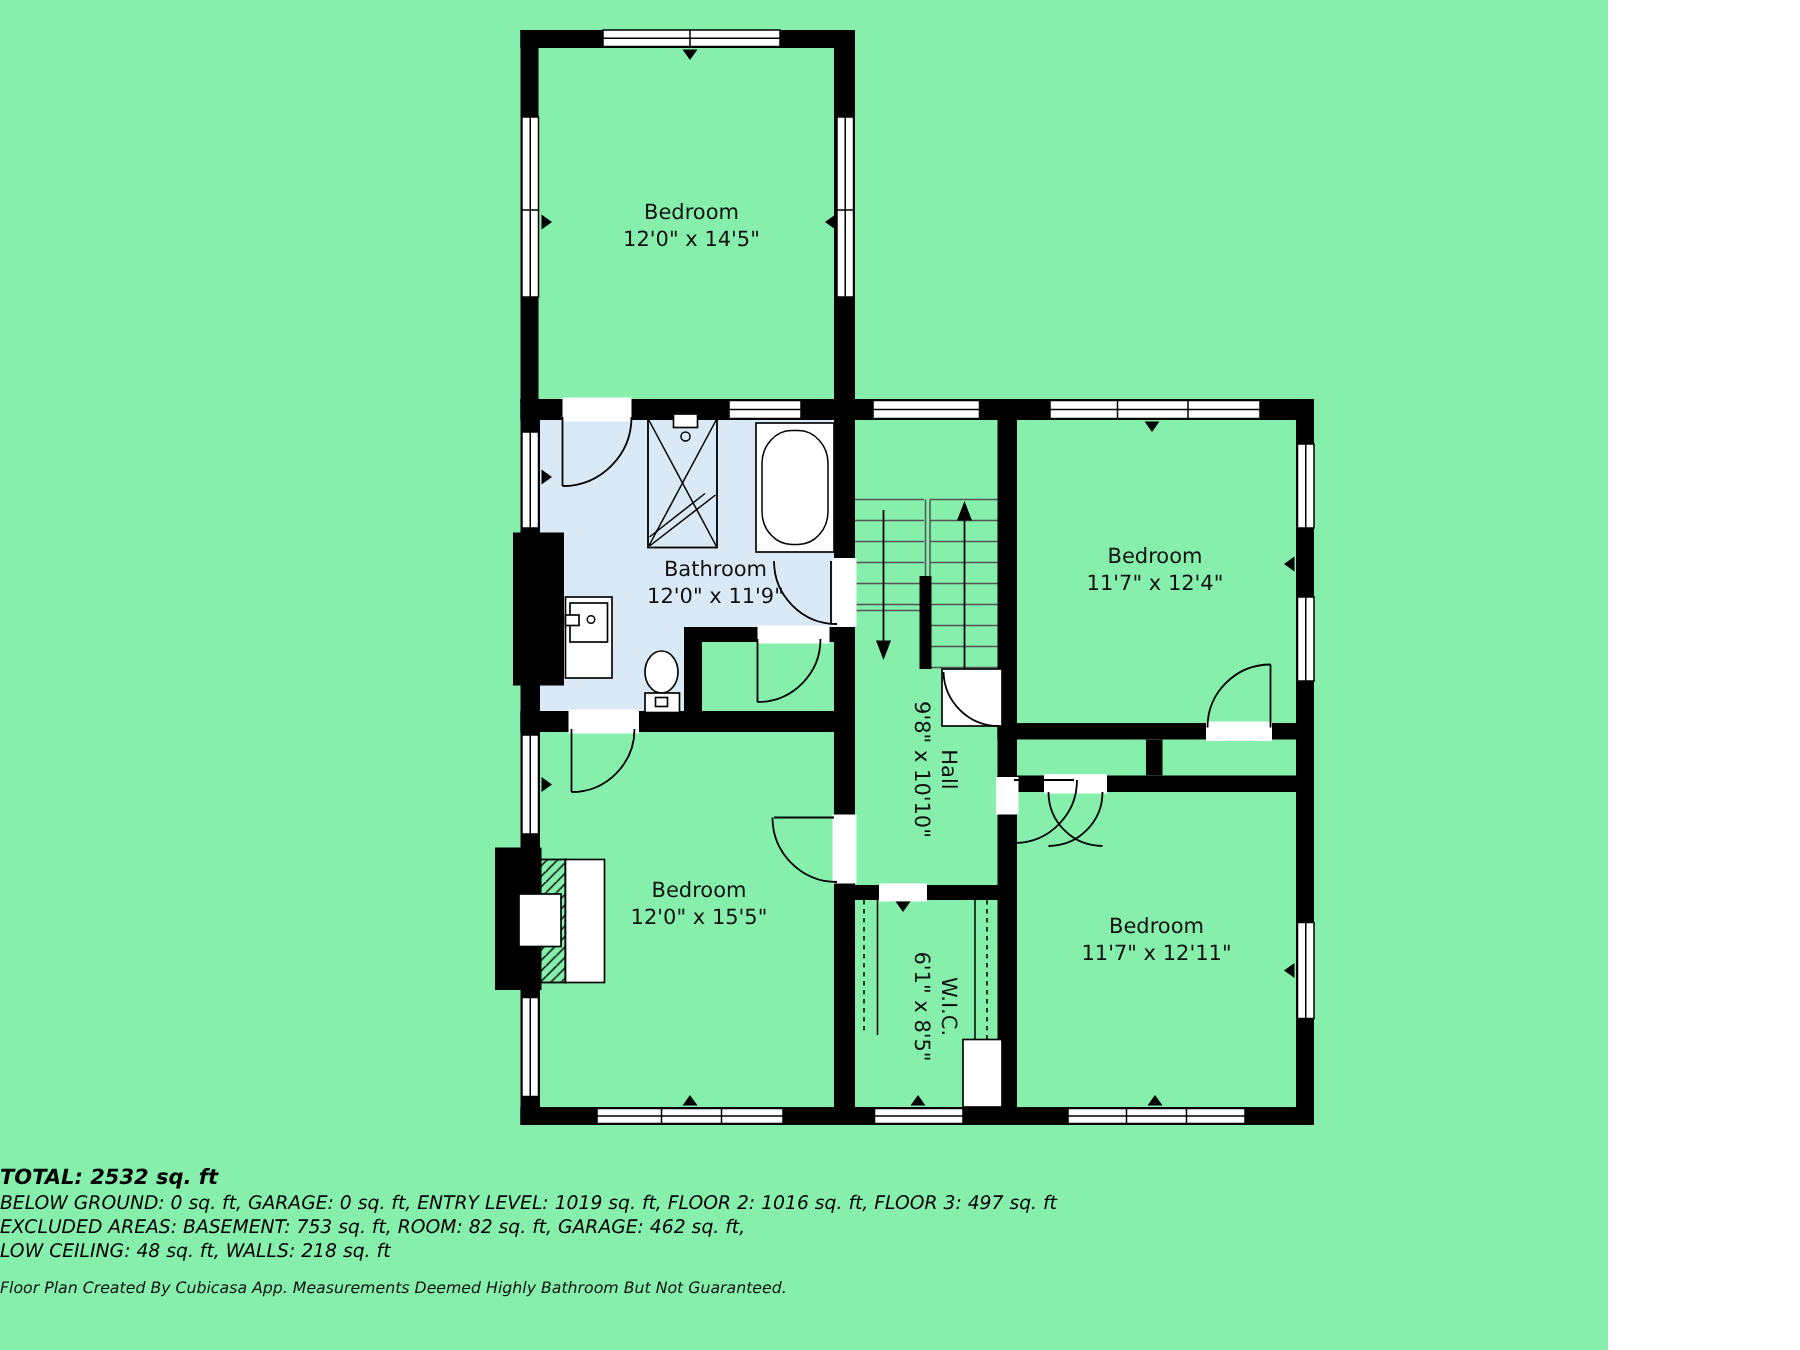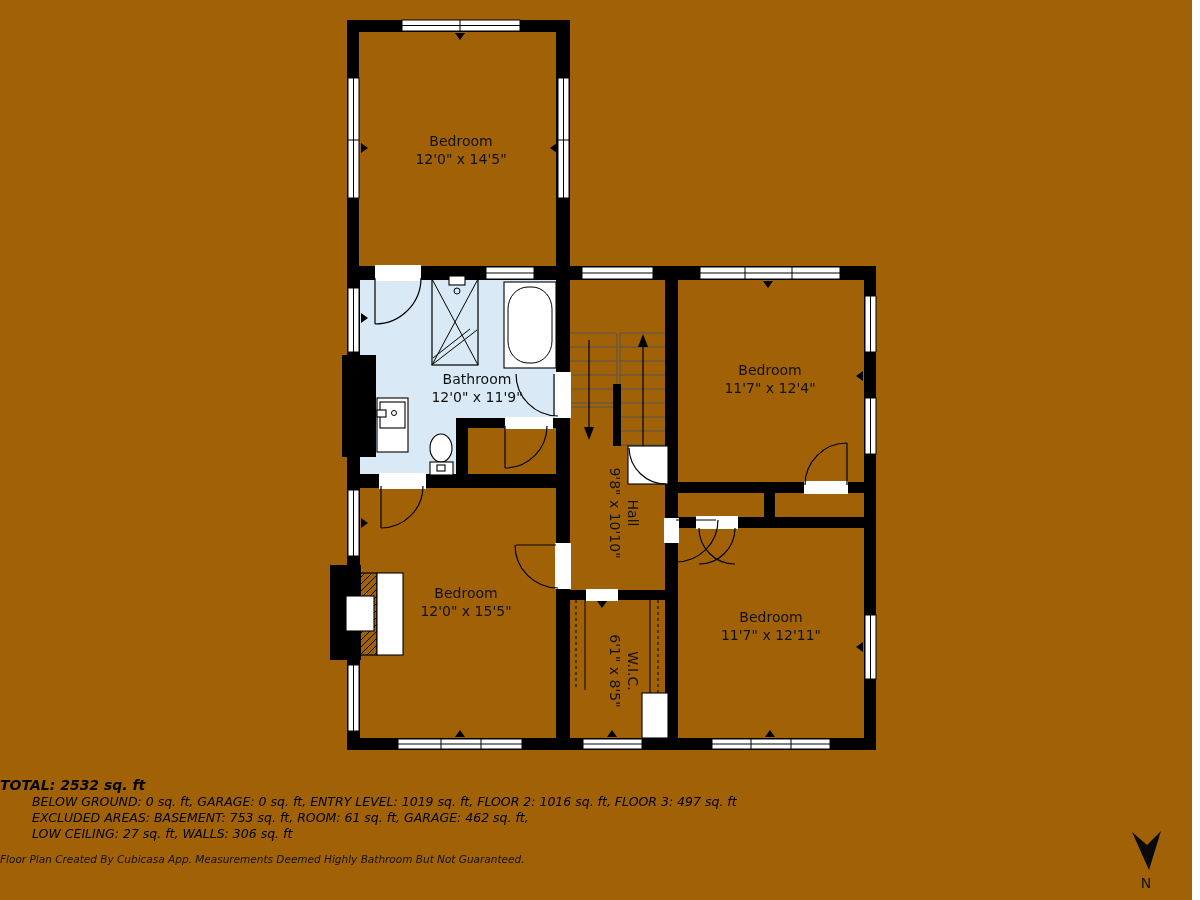--- a/index.html
+++ b/index.html
@@ -1,22 +1,22 @@
 <!DOCTYPE html>
 <html><head>
 <meta charset="utf-8">
 <style>
   html,body{margin:0;padding:0;background:#ffffff;}
-  #stage{position:relative;width:1192px;height:900px;background:#a16207;overflow:hidden;
+  #stage{position:relative;width:1072px;height:900px;background:#86efac;overflow:hidden;
          font-family:"DejaVu Sans","Liberation Sans",sans-serif;}
   #plan{position:absolute;left:0;top:0;}
   .room-label{font-size:14px;fill:#111;text-anchor:middle;}
   .footer{position:absolute;left:0;top:777px;width:100%;color:#000;font-style:italic;}
   .footer .total{font-size:14px;font-weight:bold;line-height:17px;}
-  .footer .sline{font-size:12.5px;line-height:16px;padding-left:32px;}
+  .footer .sline{font-size:12.5px;line-height:16px;}
   .footer .disc{font-size:10.5px;margin-top:11px;color:#111;}
   .win{fill:#ffffff;stroke:#000;stroke-width:1;}
   .thin{stroke:#000;stroke-width:1;fill:none;}
   .arc{stroke:#000;stroke-width:1.2;fill:none;}
   .fix{fill:#ffffff;stroke:#000;stroke-width:1.1;}
   .tread{stroke:#555;stroke-width:1;}
 </style>
 </head>
 <body>
 
@@ -293,18 +293,18 @@
 
   <g>
     <polygon points="1132,832 1147,845 1161,831 1149,870" fill="#0a0a0a"></polygon>
     <text x="1146" y="888" font-size="14" fill="#111" text-anchor="middle">N</text>
   </g>
 </svg>
 
   <div class="footer">
     <div class="total">TOTAL: 2532 sq. ft</div>
     <div class="sline">BELOW GROUND: 0 sq. ft, GARAGE: 0 sq. ft, ENTRY LEVEL: 1019 sq. ft, FLOOR 2: 1016 sq. ft, FLOOR 3: 497 sq. ft</div>
-    <div class="sline">EXCLUDED AREAS: BASEMENT: 753 sq. ft, ROOM: 61 sq. ft, GARAGE: 462 sq. ft,</div>
-    <div class="sline">LOW CEILING: 27 sq. ft, WALLS: 306 sq. ft</div>
+    <div class="sline">EXCLUDED AREAS: BASEMENT: 753 sq. ft, ROOM: 82 sq. ft, GARAGE: 462 sq. ft,</div>
+    <div class="sline">LOW CEILING: 48 sq. ft, WALLS: 218 sq. ft</div>
     <div class="disc">Floor Plan Created By Cubicasa App. Measurements Deemed Highly Bathroom But Not Guaranteed.</div>
   </div>
 
 </div>
 
 </body></html>

